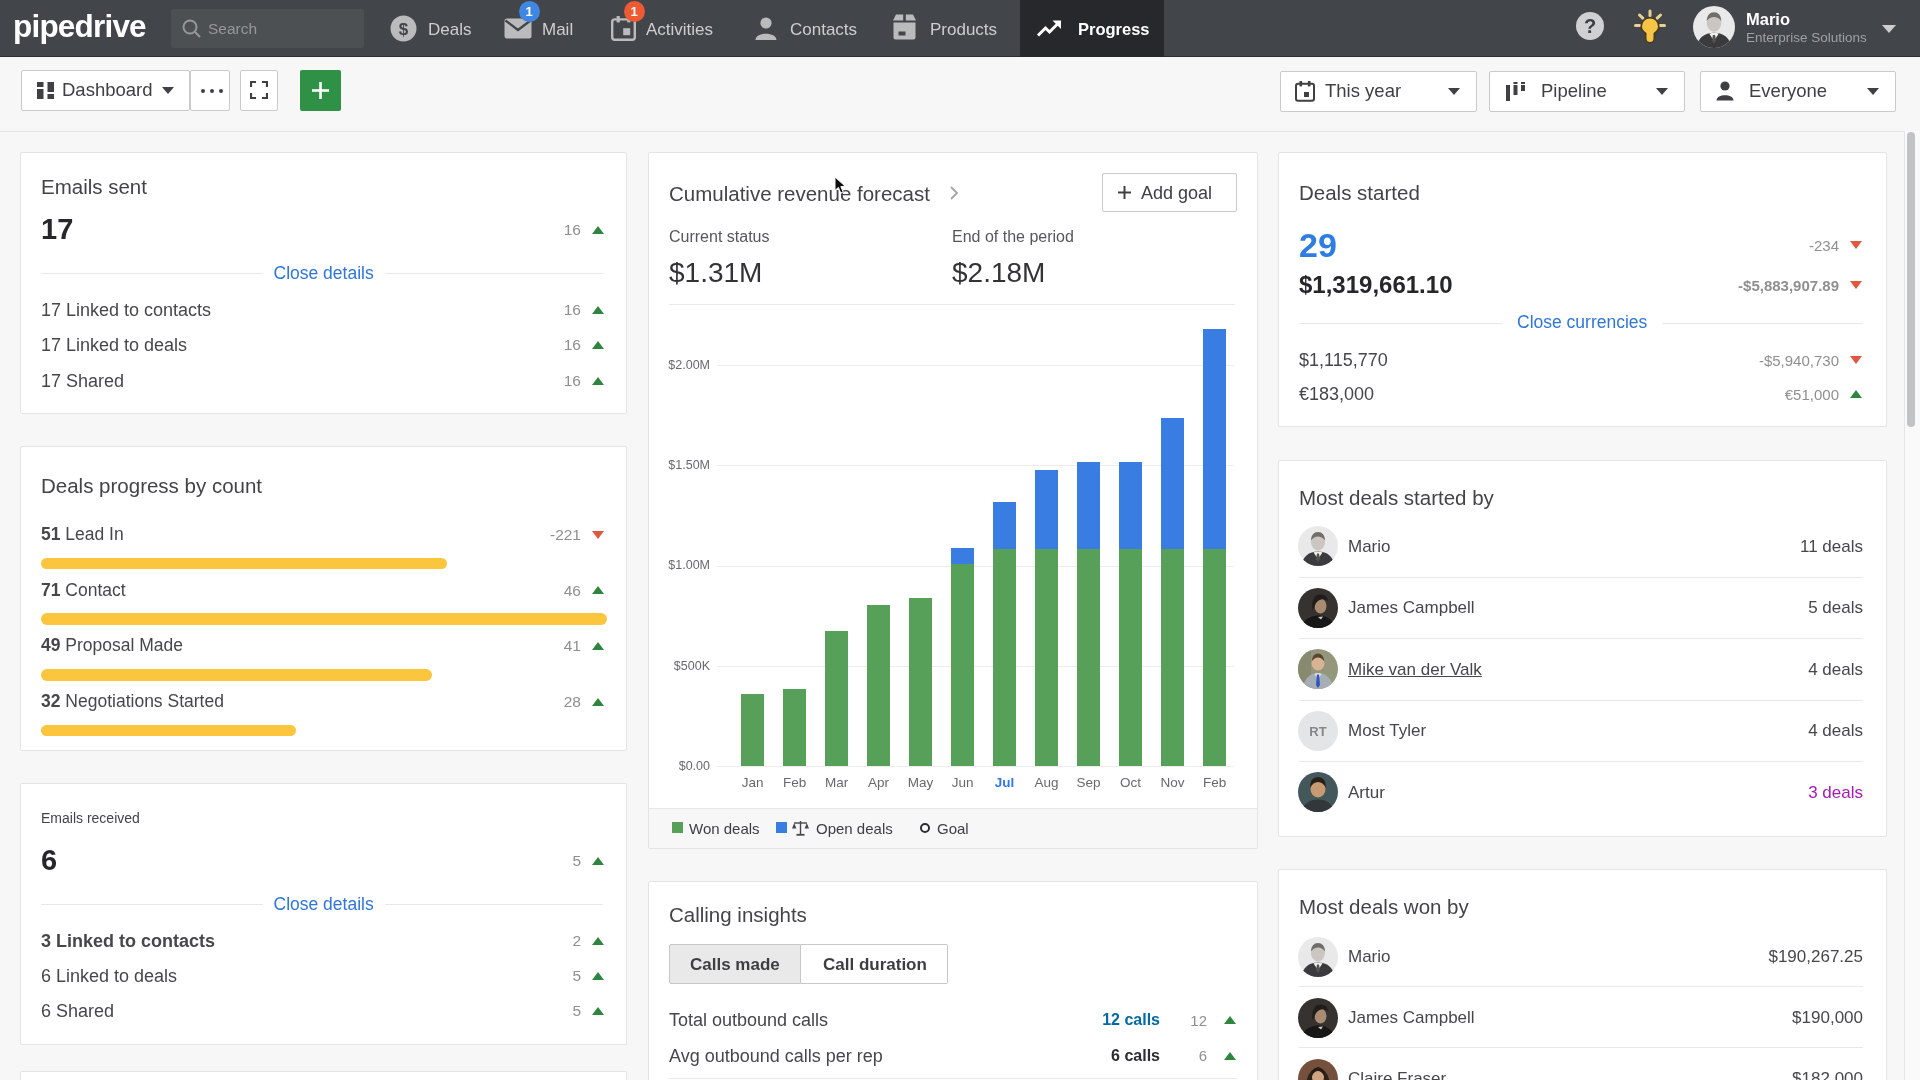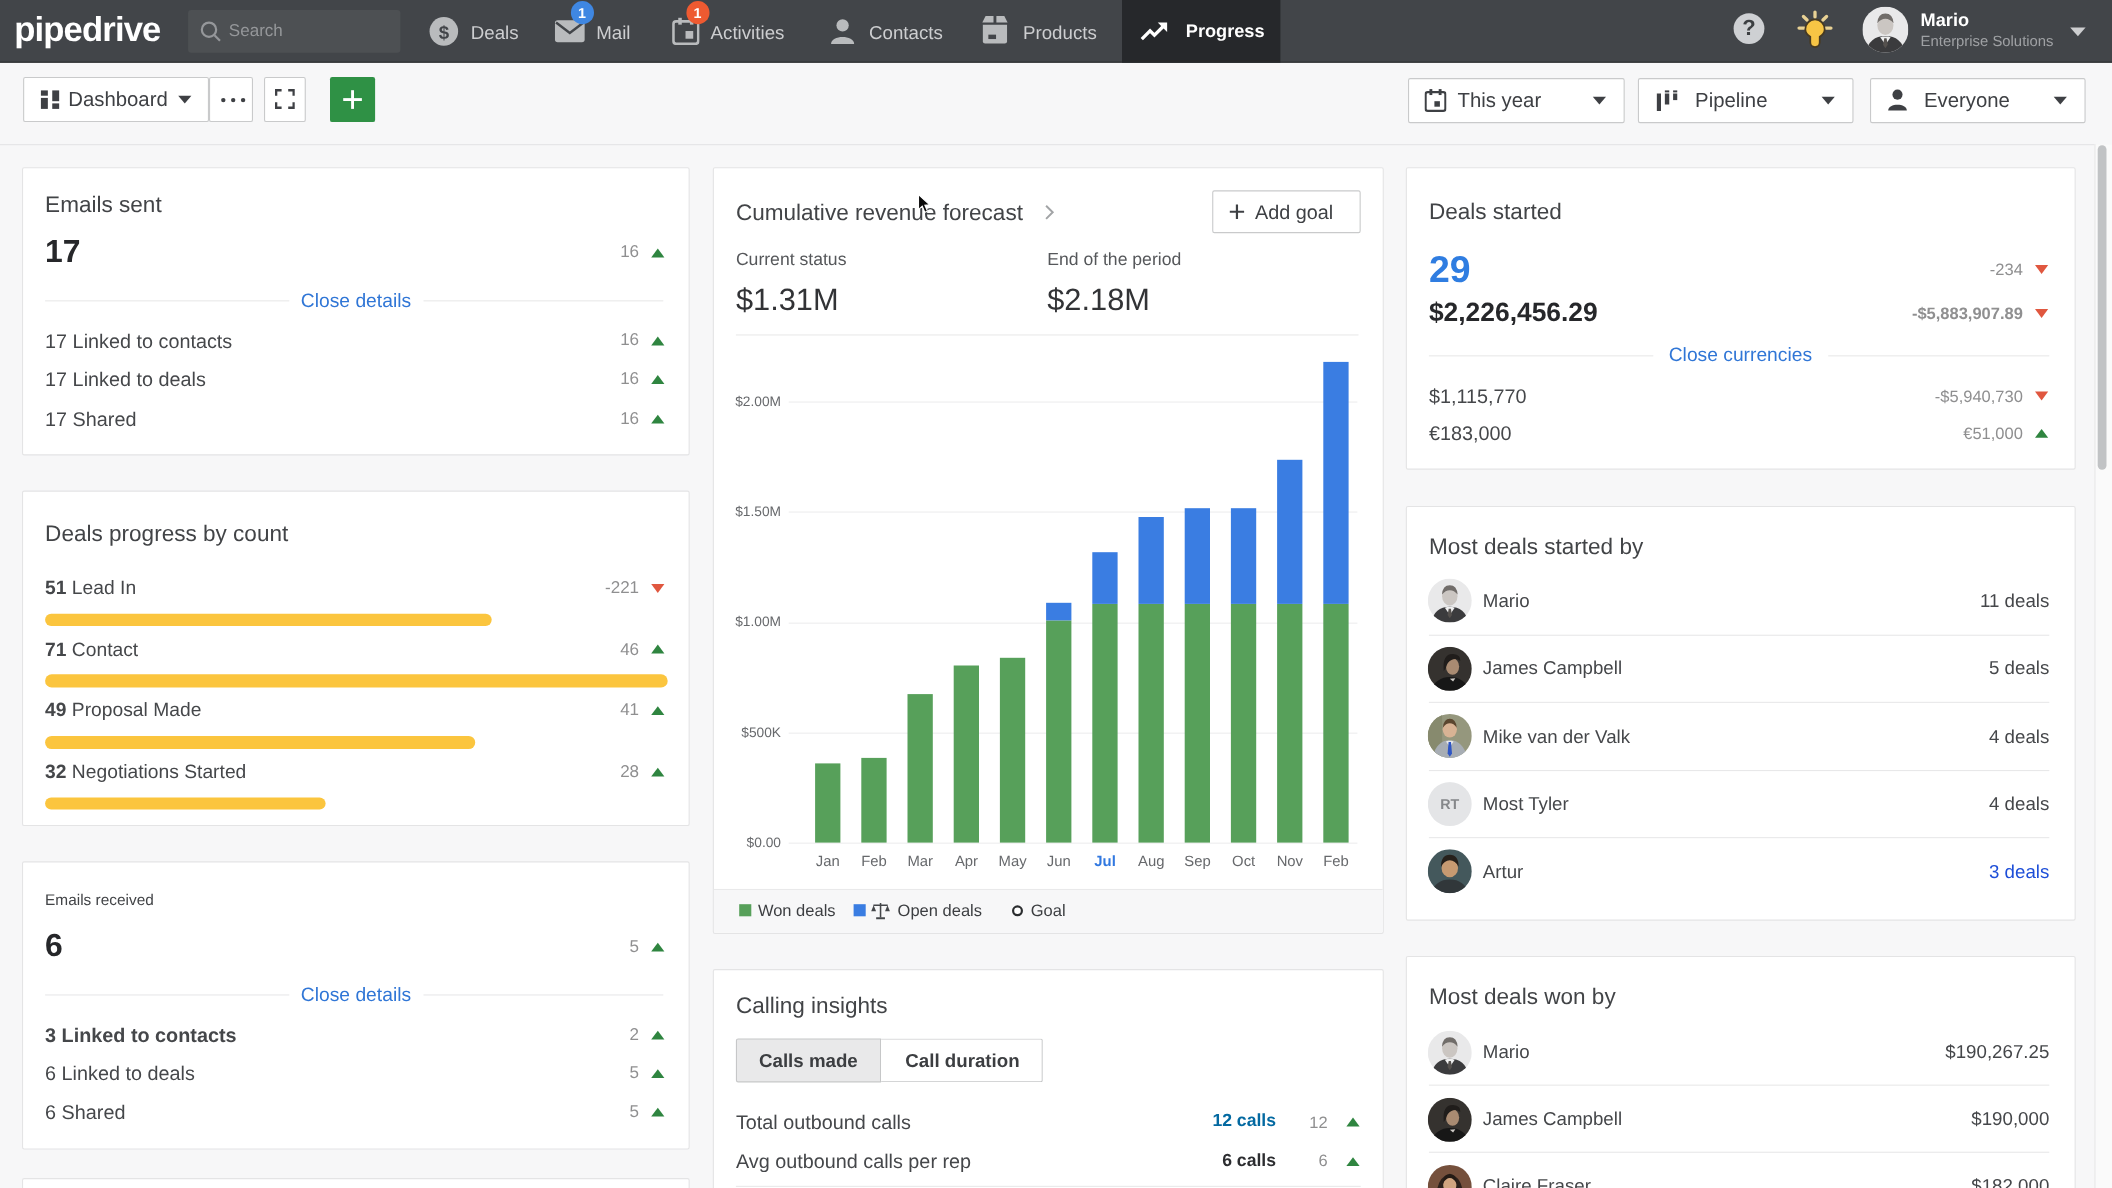--- a/index.html
+++ b/index.html
@@ -282,21 +282,21 @@
 <div style="position:absolute;right:713px;top:1045.0px;height:21px;line-height:21px;font-size:15px;color:#8f8f90;font-weight:400;white-space:nowrap;">6</div>
 <div style="position:absolute;right:684.5px;top:1051.5px;width:0;height:0;border-left:6.5px solid transparent;border-right:6.5px solid transparent;border-bottom:8px solid #2f8540;"></div>
 <div style="position:absolute;left:669px;top:1078px;width:568px;height:1px;background:#e8e8e9;"></div>
 <div style="position:absolute;left:1278px;top:152px;width:609px;height:275px;background:#fff;border:1px solid #e4e4e5;border-radius:2px;"></div>
 <div style="position:absolute;left:1278px;top:460px;width:609px;height:377px;background:#fff;border:1px solid #e4e4e5;border-radius:2px;"></div>
 <div style="position:absolute;left:1278px;top:869px;width:609px;height:260px;background:#fff;border:1px solid #e4e4e5;border-radius:2px;"></div>
 <div style="position:absolute;left:1299px;top:179.8px;height:26.5px;line-height:26.5px;font-size:20.5px;color:#424447;font-weight:400;white-space:nowrap;">Deals started</div>
 <div style="position:absolute;left:1299px;top:222.5px;height:44px;line-height:44px;font-size:34px;color:#2f7de1;font-weight:700;white-space:nowrap;">29</div>
 <div style="position:absolute;right:81px;top:234.5px;height:21px;line-height:21px;font-size:15px;color:#8f8f90;font-weight:400;white-space:nowrap;">-234</div>
 <div style="position:absolute;right:58.5px;top:241.0px;width:0;height:0;border-left:6.5px solid transparent;border-right:6.5px solid transparent;border-top:8px solid #e0573f;"></div>
-<div style="position:absolute;left:1299px;top:270.0px;height:30px;line-height:30px;font-size:24px;color:#26272a;font-weight:700;white-space:nowrap;">$2,226,456.29</div>
+<div style="position:absolute;left:1299px;top:270.0px;height:30px;line-height:30px;font-size:24px;color:#26272a;font-weight:700;white-space:nowrap;">$1,319,661.10</div>
 <div style="position:absolute;right:81px;top:274.5px;height:21px;line-height:21px;font-size:15px;color:#8f8f90;font-weight:700;white-space:nowrap;">-$5,883,907.89</div>
 <div style="position:absolute;right:58.5px;top:281.0px;width:0;height:0;border-left:6.5px solid transparent;border-right:6.5px solid transparent;border-top:8px solid #e0573f;"></div>
 <div style="position:absolute;left:1299px;top:322.5px;width:204px;height:1px;background:#e8e8e9;"></div>
 <div style="position:absolute;left:1662px;top:322.5px;width:201px;height:1px;background:#e8e8e9;"></div>
 <div style="position:absolute;left:1517.0px;top:310.8px;height:23.5px;line-height:23.5px;font-size:17.5px;color:#3076d6;font-weight:400;white-space:nowrap;">Close currencies</div>
 <div style="position:absolute;left:1299px;top:348.0px;height:24px;line-height:24px;font-size:18px;color:#45474a;font-weight:400;white-space:nowrap;">$1,115,770</div>
 <div style="position:absolute;right:81px;top:349.5px;height:21px;line-height:21px;font-size:15px;color:#8f8f90;font-weight:400;white-space:nowrap;">-$5,940,730</div>
 <div style="position:absolute;right:58.5px;top:356.0px;width:0;height:0;border-left:6.5px solid transparent;border-right:6.5px solid transparent;border-top:8px solid #e0573f;"></div>
 <div style="position:absolute;left:1299px;top:382.0px;height:24px;line-height:24px;font-size:18px;color:#45474a;font-weight:400;white-space:nowrap;">€183,000</div>
 <div style="position:absolute;right:81px;top:383.5px;height:21px;line-height:21px;font-size:15px;color:#8f8f90;font-weight:400;white-space:nowrap;">€51,000</div>
@@ -346,21 +346,21 @@
     <g clip-path="url(#cps2)">
       <rect width="40" height="40" fill="#95977d"></rect>
       <rect x="0" y="0" width="13" height="40" fill="#878a6e"></rect>
       <ellipse cx="20" cy="14" rx="6.5" ry="7.5" fill="#d8b394"></ellipse>
       <path d="M13.7 12.5 Q14.5 4.5 20 4.5 Q25.5 4.5 26.3 12.5 Q23.5 8.5 20 8.5 Q16.5 8.5 13.7 12.5 Z" fill="#5a462f"></path>
       <path d="M4 40 Q8 24 20 24 Q32 24 36 40 Z" fill="#a7adb4"></path>
       <path d="M16.5 25 L20 30 L23.5 25 L21.5 24.3 L18.5 24.3 Z" fill="#e8e8e8"></path>
       <path d="M18.9 25.5 L21.1 25.5 L22 36 L20 39 L18 36 Z" fill="#2e55c4"></path>
     </g>
   </svg>
-<div style="position:absolute;left:1348px;top:657.5px;height:23px;line-height:23px;font-size:17px;color:#45474a;font-weight:400;white-space:nowrap;">Mike van der Valk</div>
+<div style="position:absolute;left:1348px;top:657.5px;height:23px;line-height:23px;font-size:17px;color:#45474a;font-weight:400;white-space:nowrap;text-decoration:underline;">Mike van der Valk</div>
 <div style="position:absolute;right:57px;top:657.5px;height:23px;line-height:23px;font-size:17px;color:#45474a;font-weight:400;white-space:nowrap;">4 deals</div>
 <div style="position:absolute;left:1299px;top:699.8px;width:564px;height:1px;background:#e8e8e9;"></div>
 <svg style="position:absolute;left:1298px;top:710.5px" width="40" height="40" viewBox="0 0 40 40">
     <defs>
       <clipPath id="cps3">
         <circle cx="20" cy="20" r="20"></circle>
       </clipPath>
     </defs>
     <g clip-path="url(#cps3)">
       <rect width="40" height="40" fill="#e4e5e7"></rect>
@@ -377,21 +377,21 @@
       </clipPath>
     </defs>
     <g clip-path="url(#cps4)">
       <rect width="40" height="40" fill="#44585c"></rect>
       <ellipse cx="20" cy="17" rx="7.5" ry="8.5" fill="#c79a71"></ellipse>
       <path d="M12 16 Q12 5 20 5 Q28 5 28 16 Q25 10 20 10 Q15 10 12 16 Z" fill="#26201b"></path>
       <path d="M3 40 Q7 27.5 20 27.5 Q33 27.5 37 40 Z" fill="#31373a"></path>
     </g>
   </svg>
 <div style="position:absolute;left:1348px;top:780.5px;height:23px;line-height:23px;font-size:17px;color:#45474a;font-weight:400;white-space:nowrap;">Artur</div>
-<div style="position:absolute;right:57px;top:780.5px;height:23px;line-height:23px;font-size:17px;color:#1d4ed8;font-weight:400;white-space:nowrap;">3 deals</div>
+<div style="position:absolute;right:57px;top:780.5px;height:23px;line-height:23px;font-size:17px;color:#a21caf;font-weight:400;white-space:nowrap;">3 deals</div>
 <div style="position:absolute;left:1299px;top:893.8px;height:26.5px;line-height:26.5px;font-size:20.5px;color:#424447;font-weight:400;white-space:nowrap;">Most deals won by</div>
 <svg style="position:absolute;left:1298px;top:936.5px" width="40" height="40" viewBox="0 0 40 40">
     <defs>
       <clipPath id="cpw0">
         <circle cx="20" cy="20" r="20"></circle>
       </clipPath>
     </defs>
     <g clip-path="url(#cpw0)">
       <rect width="40" height="40" fill="#e9e9ea"></rect>
       <ellipse cx="20" cy="16" rx="7" ry="8.5" fill="#cbc6c2"></ellipse>

